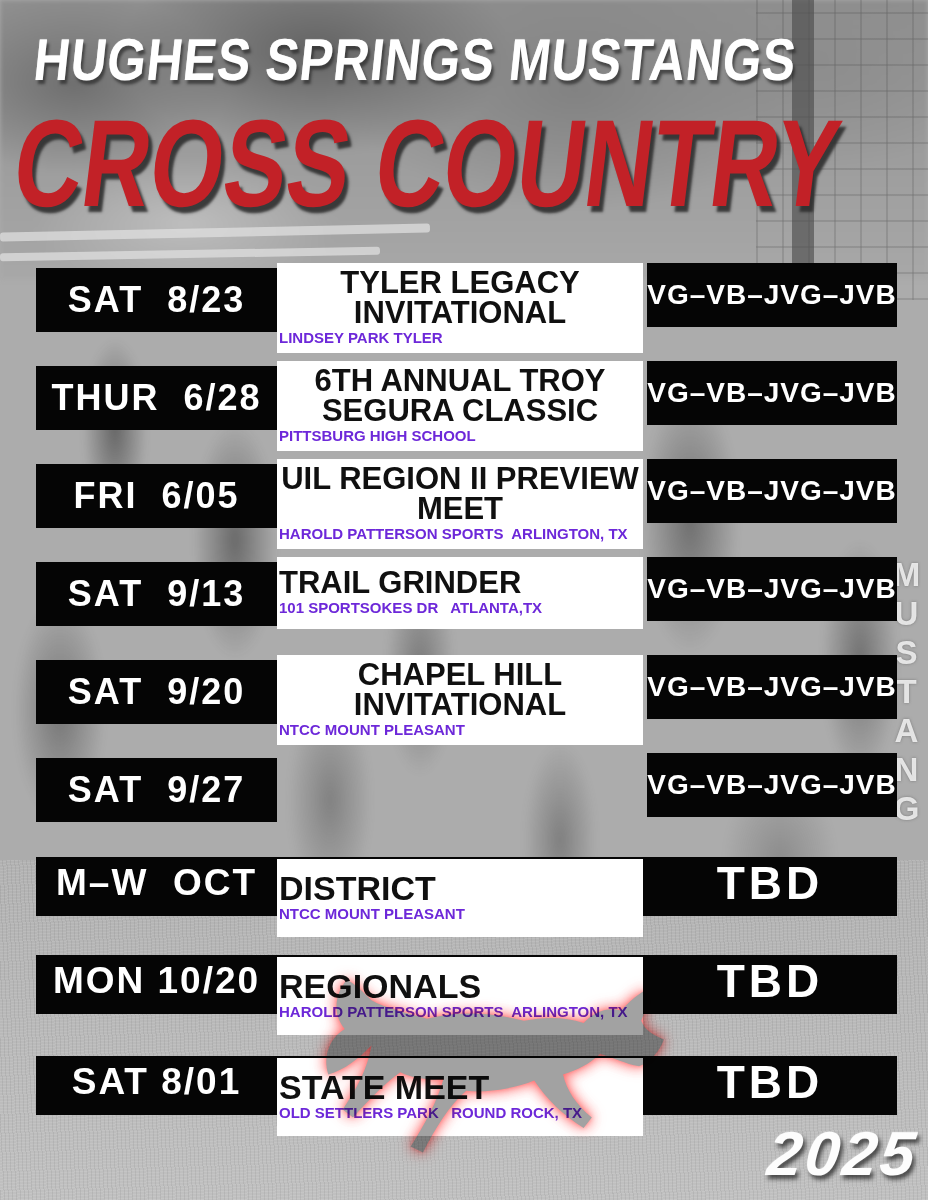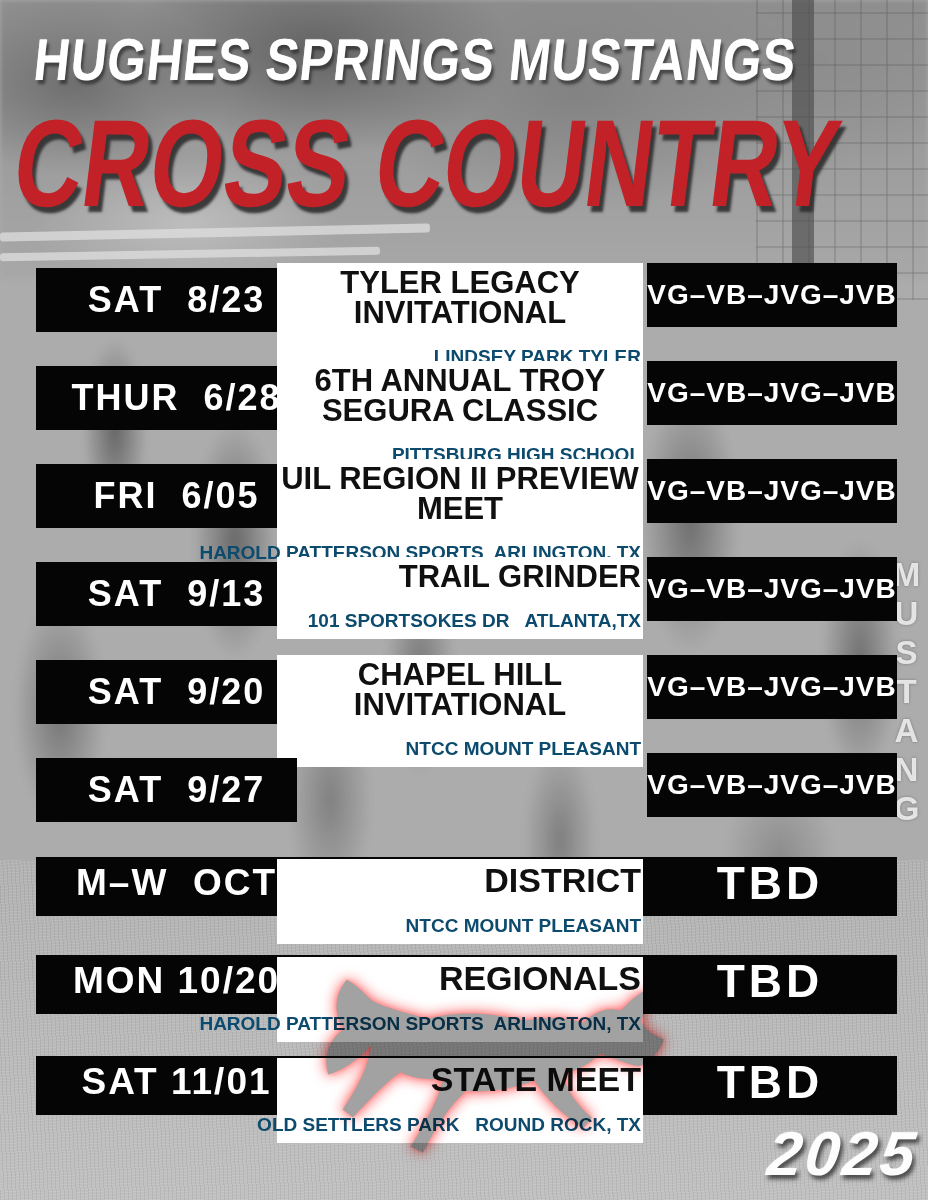--- a/index.html
+++ b/index.html
@@ -78,29 +78,29 @@
     position:absolute;left:768px;top:1118px;
     font-size:62px;font-weight:bold;font-style:italic;color:#fdfdfd;letter-spacing:3px;
     transform:skewX(-6deg);
     text-shadow:3px 4px 4px rgba(40,40,40,.8), 0 0 2px rgba(255,255,255,.6);
   }
   
   .row{position:absolute;left:0;width:928px;height:98px;}
   .date-box{
     position:absolute;left:36px;top:5px;width:241px;height:64px;background:#050505;
     display:flex;align-items:center;justify-content:center;
-    color:#fff;font-weight:bold;font-size:36px;letter-spacing:2px;white-space:pre;padding-left:20px;
+    color:#fff;font-weight:bold;font-size:36px;letter-spacing:2px;white-space:pre;
   }
   .event-box{
     position:absolute;left:277px;top:0;width:366px;min-height:72px;background:#ffffff;
-    display:flex;flex-direction:column;align-items:flex-end;justify-content:center;
+    display:flex;flex-direction:column;align-items:flex-start;justify-content:center;
     padding:5px 2px 7px;box-sizing:border-box;text-align:center;
   }
   .event-name{font-weight:bold;font-size:31px;line-height:.96;color:#101010;letter-spacing:0;}
-  .event-venue{font-weight:bold;font-size:19px;color:#0c4a6e;margin-top:18px;white-space:pre;}
+  .event-venue{font-weight:bold;font-size:15px;color:#6d28d9;margin-top:1px;white-space:pre;}
   .div-box{
     position:absolute;left:647px;top:0;width:250px;height:64px;background:#050505;
     display:flex;align-items:center;justify-content:center;
     color:#fff;font-weight:bold;font-size:28px;letter-spacing:1px;white-space:pre;
   }
   
   .row.tbd .bar{position:absolute;left:36px;top:2px;width:861px;height:59px;background:#050505;}
   .row.tbd .date-box{background:transparent;top:2px;height:51px;font-size:37px;}
   .row.tbd .event-box{top:4px;min-height:78px;}
   .row.tbd .event-name{font-size:34px;}
@@ -188,21 +188,21 @@
     <div class="date-box">MON 10/20</div>
     <div class="event-box">
       <div class="event-name">REGIONALS</div>
       <div class="event-venue">HAROLD PATTERSON SPORTS  ARLINGTON, TX</div>
     </div>
     <div class="div-box">TBD</div>
   </div>
 
   <div class="row tbd" style="top:1054px">
     <div class="bar"></div>
-    <div class="date-box">SAT 11/01</div>
+    <div class="date-box">SAT 8/01</div>
     <div class="event-box">
       <div class="event-name">STATE MEET</div>
       <div class="event-venue">OLD SETTLERS PARK   ROUND ROCK, TX</div>
     </div>
     <div class="div-box">TBD</div>
   </div>
 
   <svg class="mustang" viewBox="0 0 340 230" xmlns="http://www.w3.org/2000/svg">
     <path fill="#9a9a9a" d="M28 36 C16 50 14 70 26 84 C12 92 4 110 10 128 C26 124 40 112 52 100
       C48 122 38 142 24 162 L34 170 C52 150 66 136 80 126 C92 132 108 134 122 132

